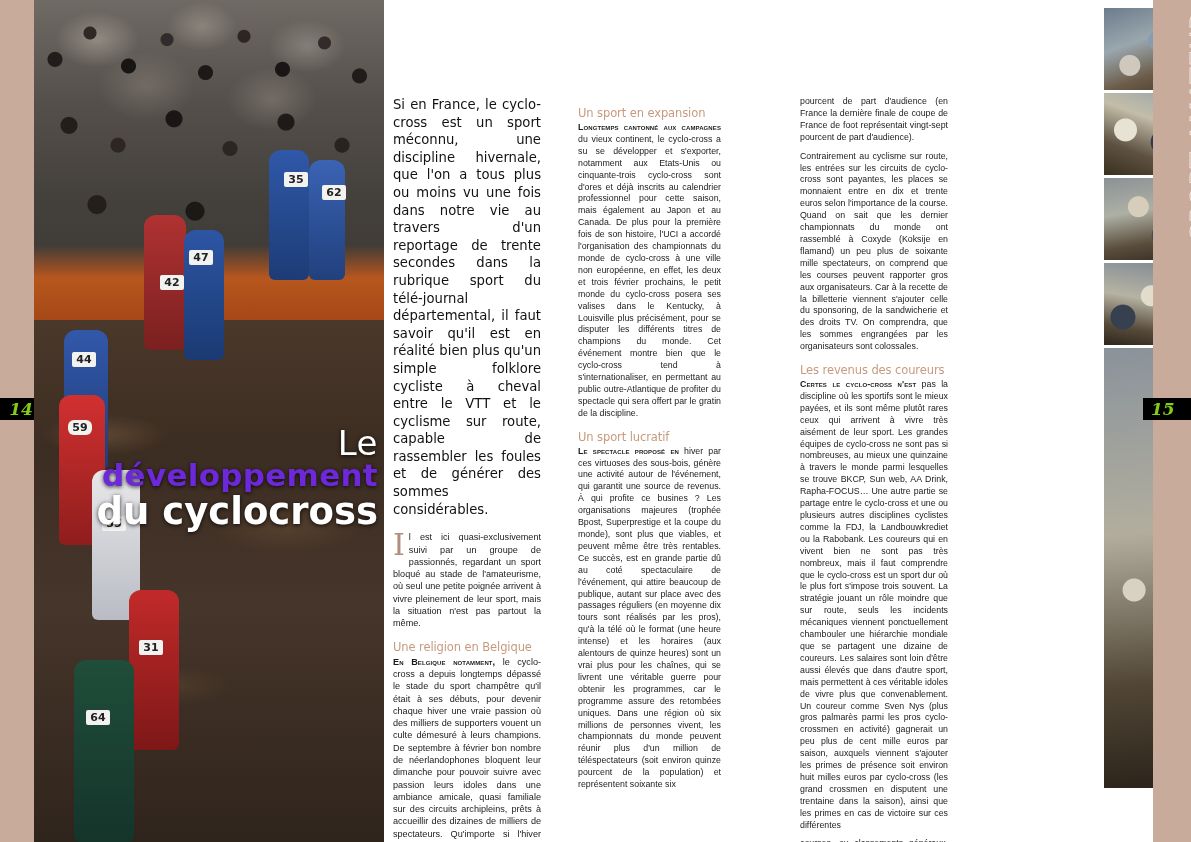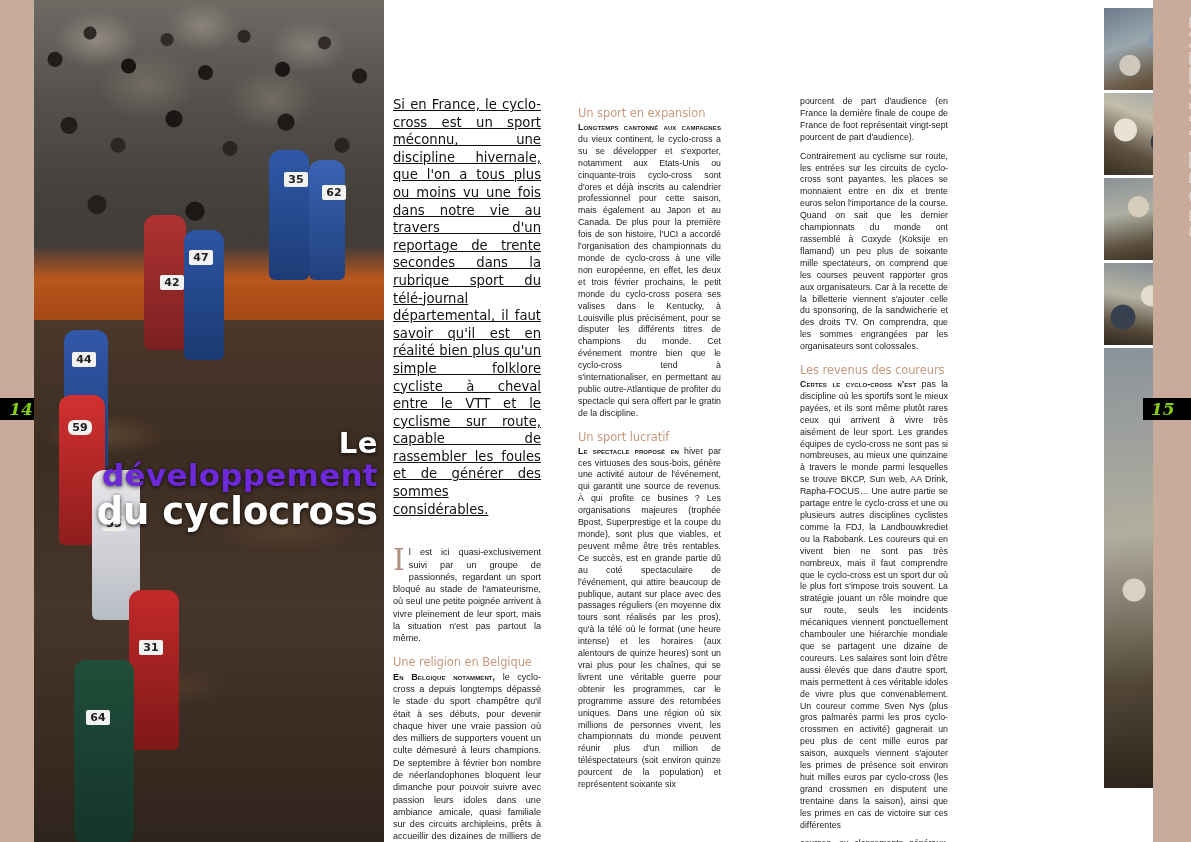--- a/index.html
+++ b/index.html
@@ -118,21 +118,21 @@
 
   
   .title-block {
     position: absolute; left: 34px; top: 428px; width: 350px;
     text-align: right; padding-right: 6px;
     z-index: 6;
     text-shadow: 0 1px 4px rgba(0,0,0,.8);
   }
   .title-line1 {
     font-family: "DejaVu Sans", sans-serif;
-    font-size: 29px; color: #ffffff; font-weight: 700;
+    font-size: 34px; color: #ffffff; font-weight: 400;
     letter-spacing: .5px; line-height: 30px; padding-left: 11px;
   }
   .title-line2 {
     font-family: "DejaVu Sans", sans-serif;
     font-size: 31px; color: #6d28d9; font-weight: 700;
     letter-spacing: .3px; line-height: 34px; padding-left: 31px;
   }
   .title-line3 {
     font-family: "DejaVu Sans", sans-serif;
     font-size: 37px; color: #ffffff; font-weight: bold;
@@ -147,22 +147,21 @@
     text-align: justify;
   }
   .col1 { left: 393px; width: 148px; }
   .col2 { left: 578px; width: 143px; }
   .col3 { left: 800px; width: 148px; }
 
   .lead {
     font-family: "DejaVu Sans", sans-serif;
     font-size: 13.2px; line-height: 17.6px;
     text-align: justify; color: #111;
-    margin-bottom: 28px;
-    text-decoration: underline;
+    margin-bottom: 13px;
   }
   .body-txt {
     font-size: 9.1px; line-height: 12.3px;
     text-align: justify; color: #1a1a1a;
     margin-bottom: 7px;
   }
   .col2 .body-txt, .col3 .body-txt { font-size: 8.8px; line-height: 11.9px; }
 
   .dropcap-para { position: relative; }
   .dropcap {

